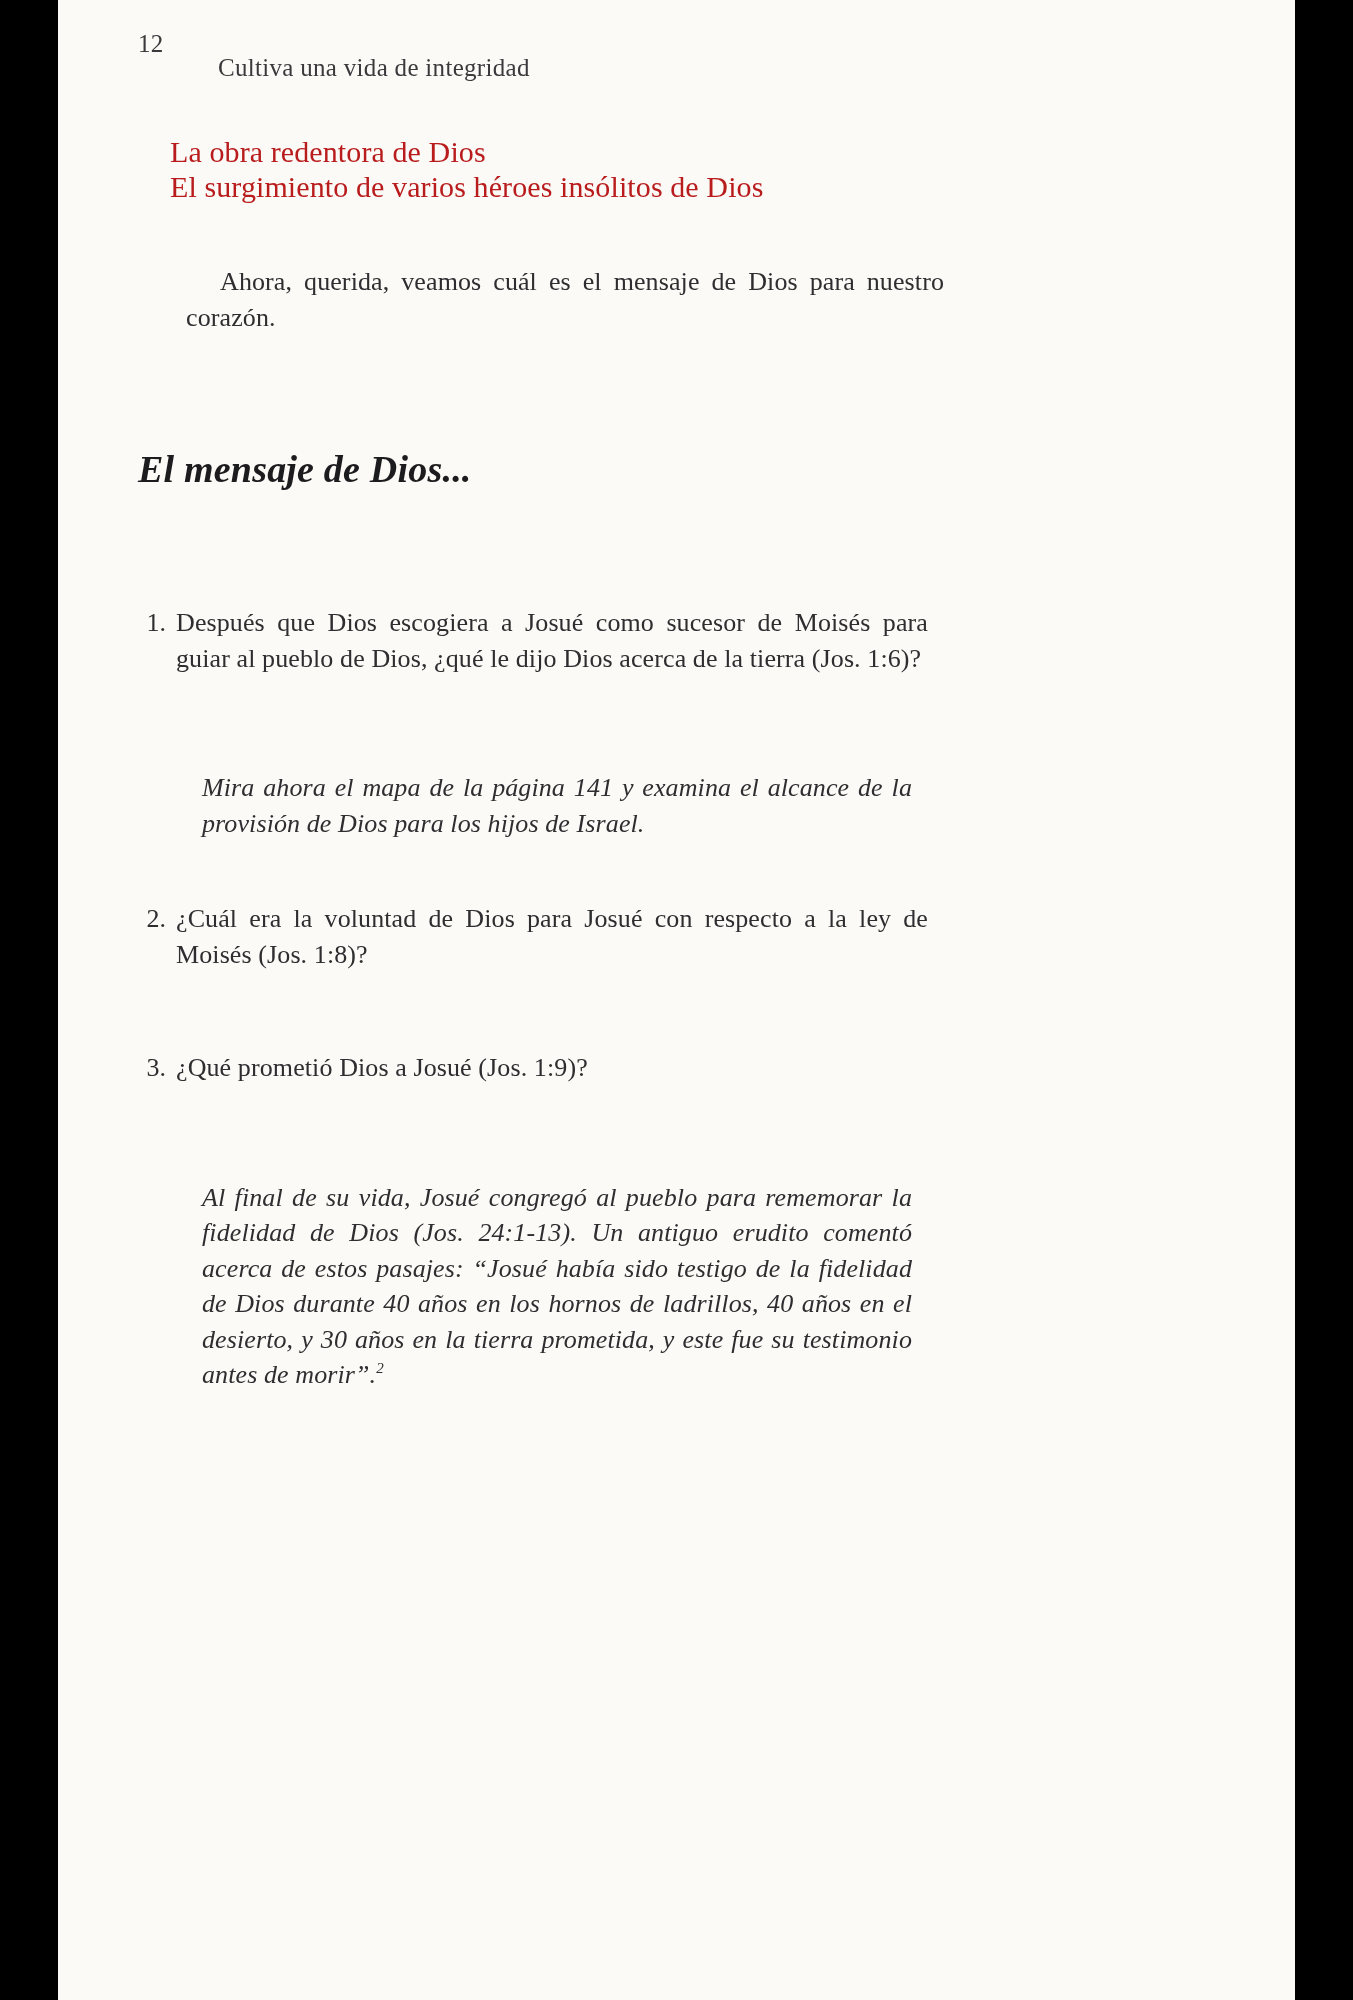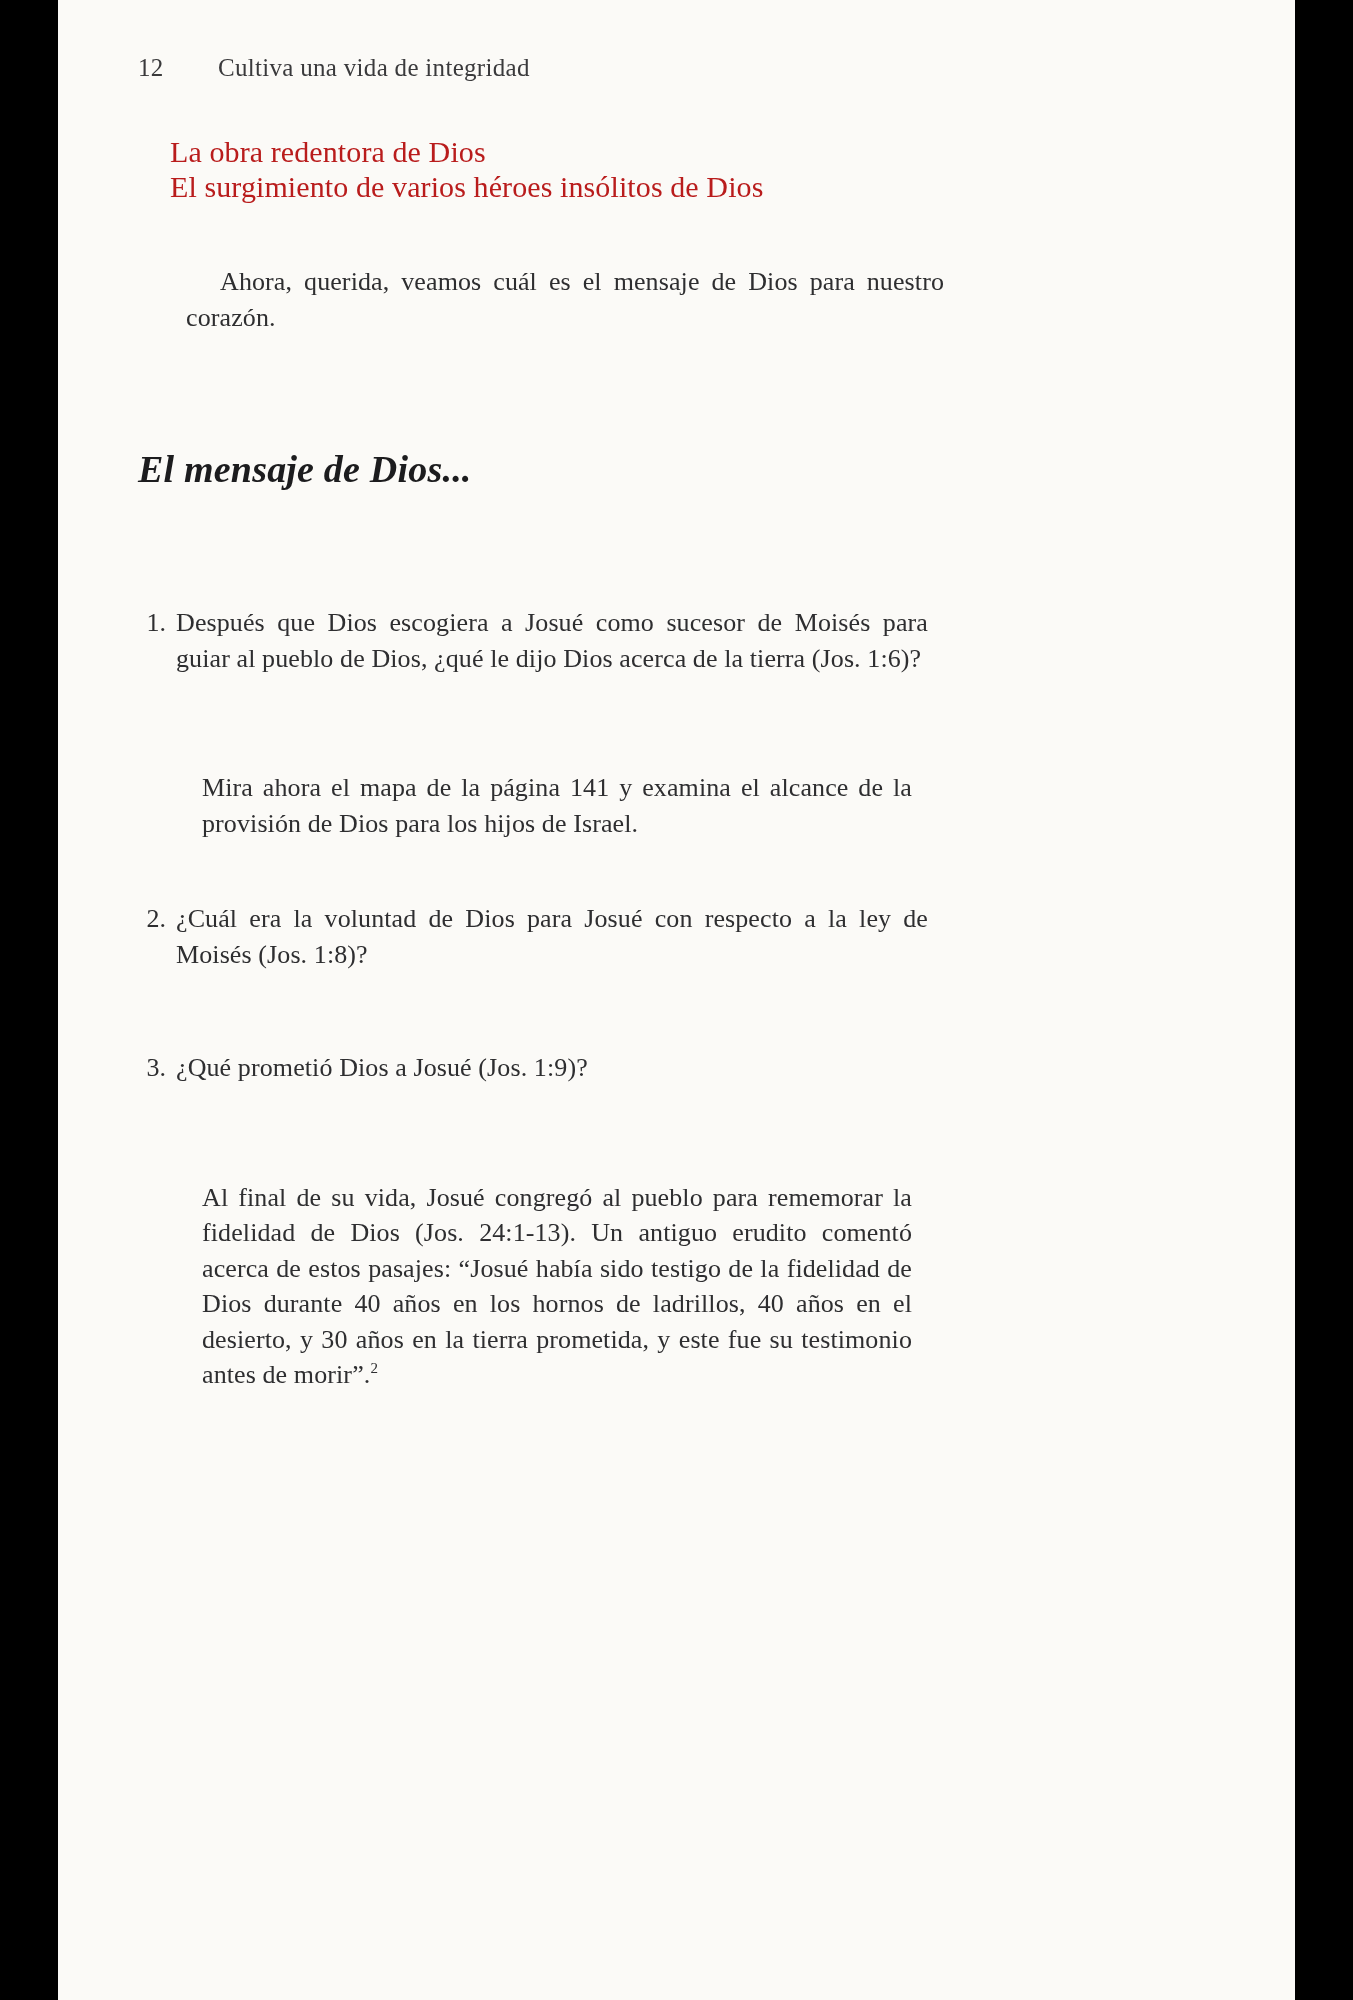--- a/index.html
+++ b/index.html
@@ -46,21 +46,21 @@
   #page-inner {
     position: absolute;
     left: 80px;
     top: 30px;
     width: 880px;
   }
 
   
   .running-head {
     display: flex;
-    align-items: flex-end;
+    align-items: flex-start;
     font-size: 25px;
     color: #3a3a3c;
     letter-spacing: 0.3px;
     margin-bottom: 52px;
   }
   .running-head .folio {
     width: 80px;
     flex: 0 0 80px;
     font-size: 25px;
   }
@@ -133,20 +133,21 @@
     font-size: 26px;
     line-height: 35.5px;
     color: #2e2e30;
     text-align: justify;
     letter-spacing: 0.1px;
   }
 
   .note-block {
     padding-left: 48px;
     width: 742px;
+    font-style: italic;
   }
   .note-block .para { text-align: justify; }
 
   sup.footnote-marker {
     font-size: 15px;
     vertical-align: super;
     line-height: 0;
   }
 </style>
 </head>

